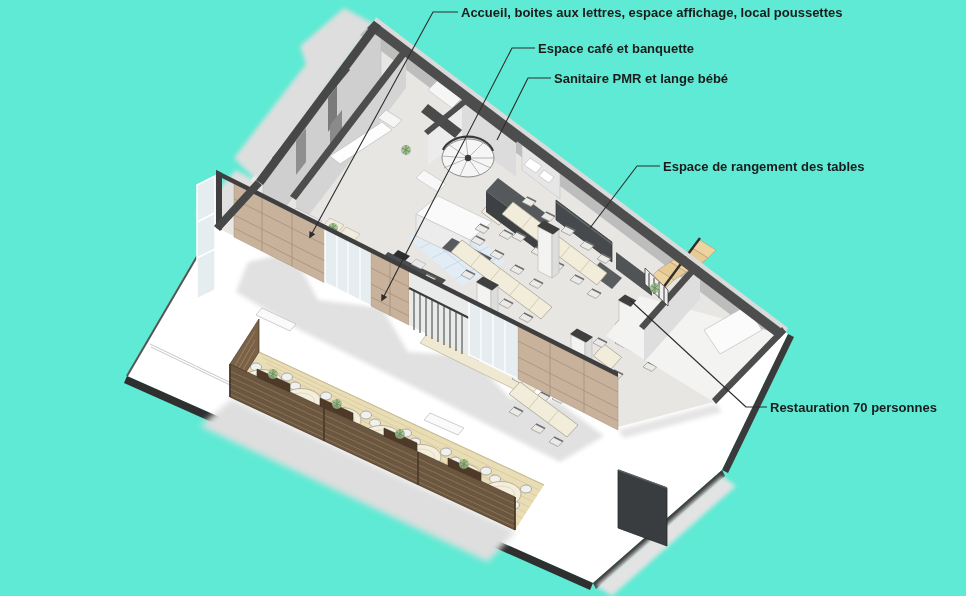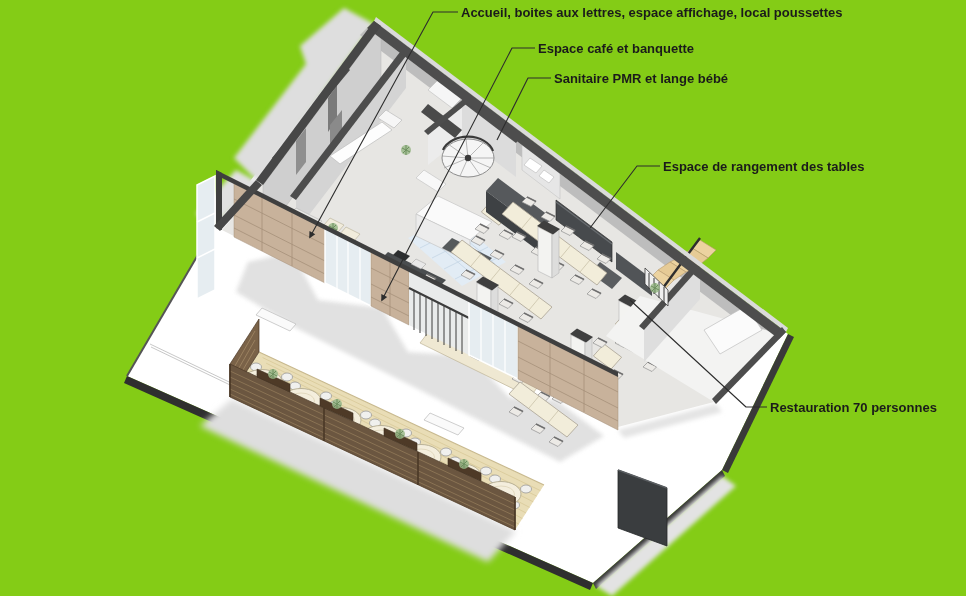--- a/index.html
+++ b/index.html
@@ -1,16 +1,16 @@
 <!DOCTYPE html>
 <html><head>
 <meta charset="utf-8">
 <style>
   html,body{margin:0;padding:0;background:#ffffff;}
-  .canvas{position:relative;width:966px;height:596px;background:#84cc16;overflow:hidden;
+  .canvas{position:relative;width:966px;height:596px;background:#5eead4;overflow:hidden;
           font-family:"Liberation Sans",sans-serif;}
   svg{position:absolute;left:0;top:0;}
   .ann{font-family:"Liberation Sans",sans-serif;font-weight:bold;font-size:13px;fill:#1b1b1b;}
 </style>
 </head>
 <body>
 
 <div class="canvas">
 <svg width="966" height="596" viewBox="0 0 966 596">
   <defs>

